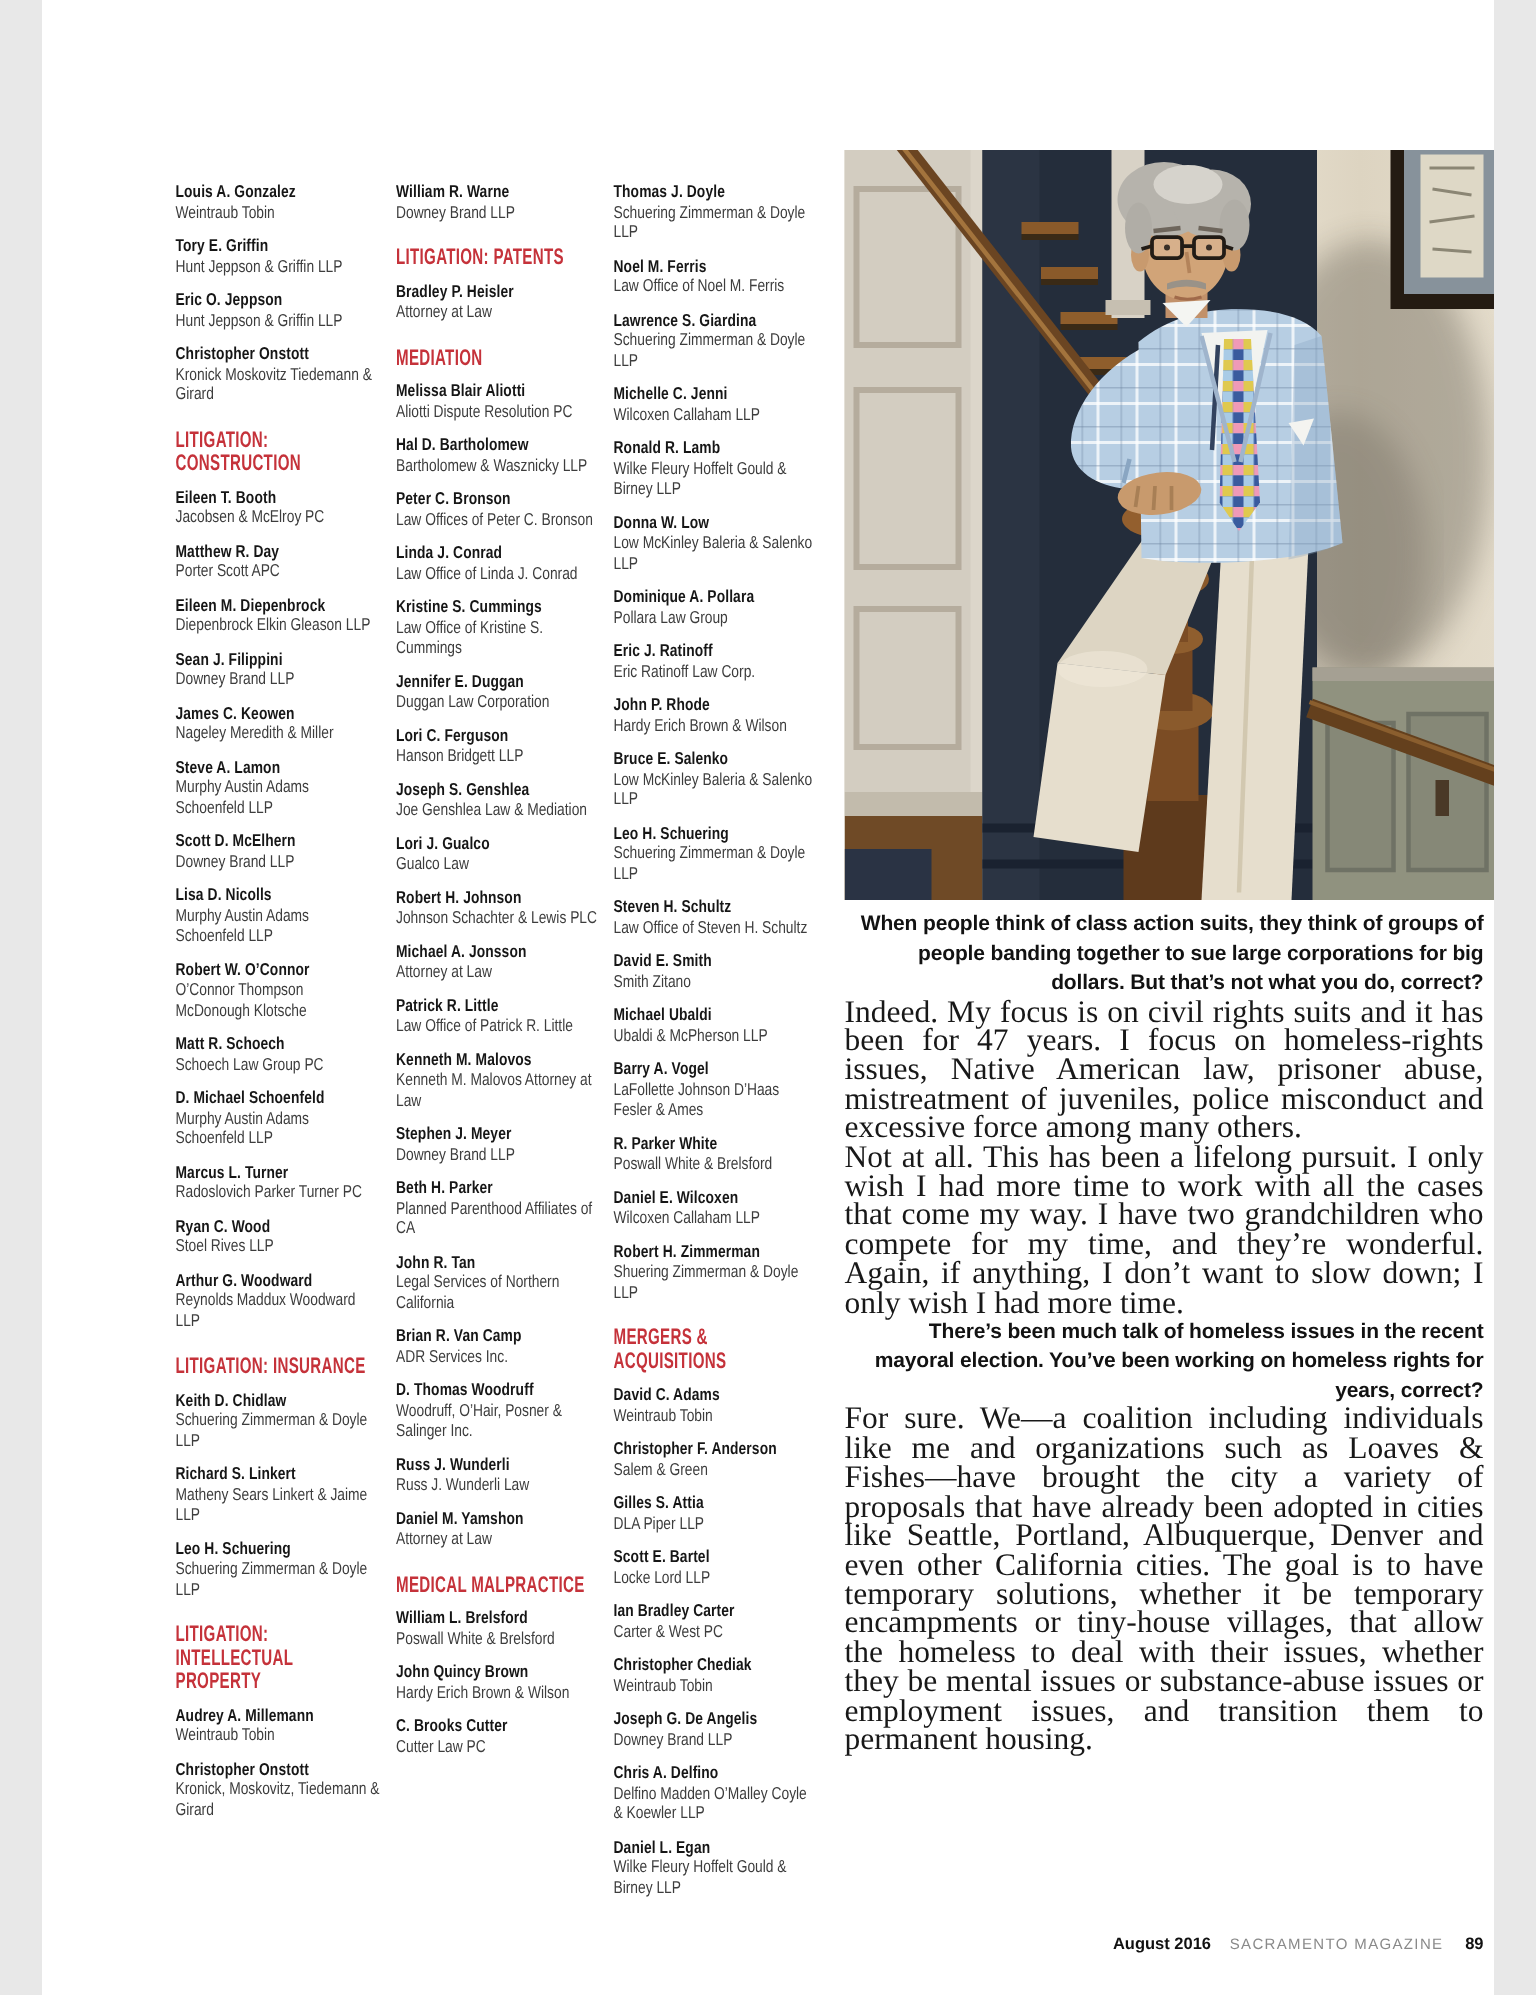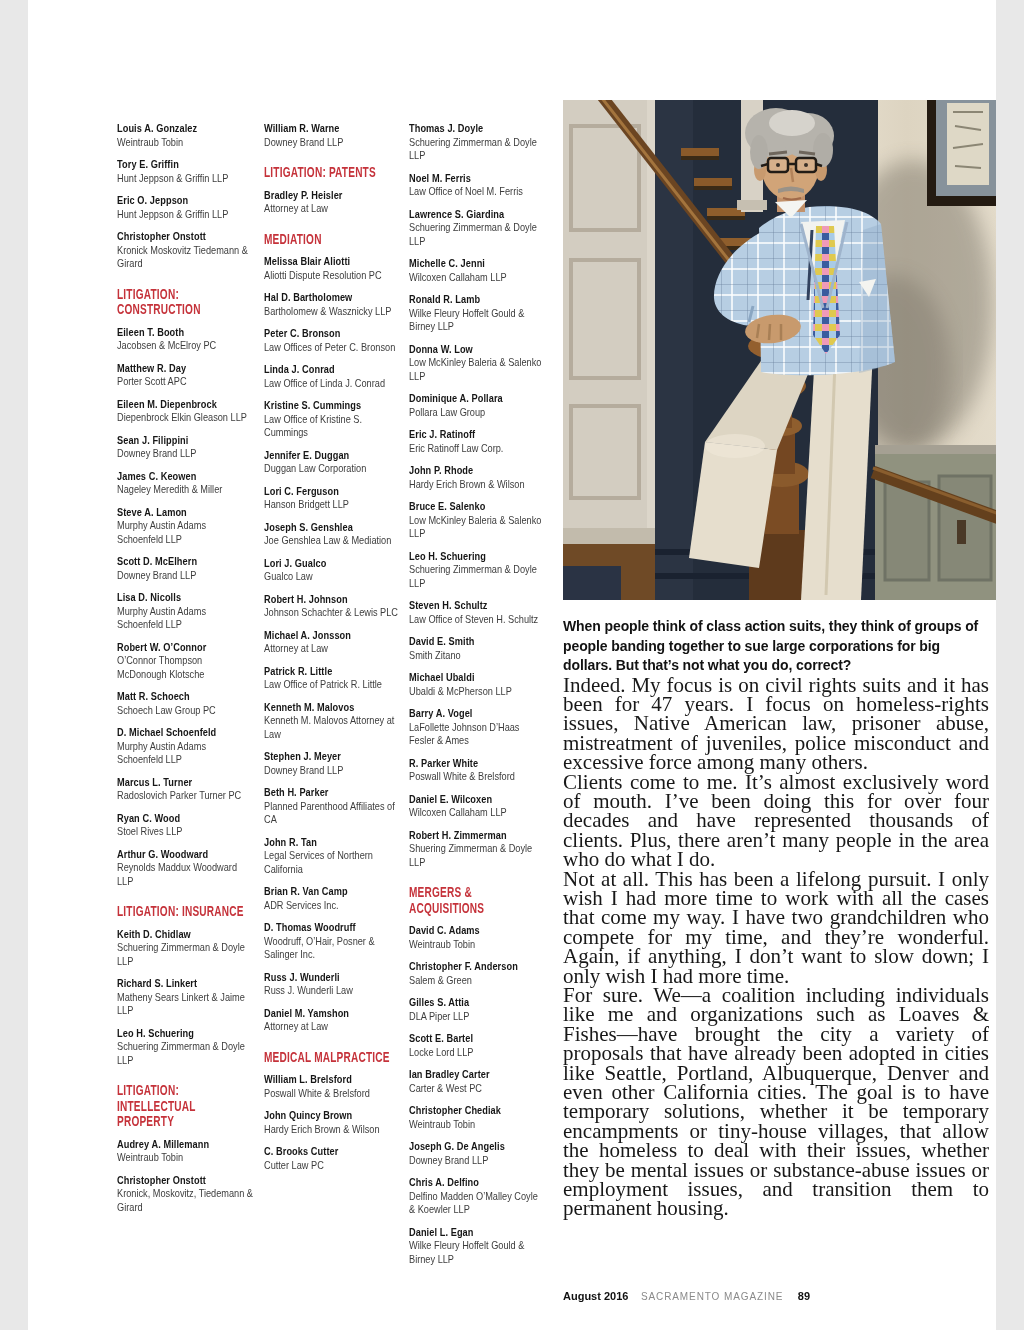--- a/index.html
+++ b/index.html
@@ -32,30 +32,30 @@
   .photo svg { display:block; }
   
   .article { position:absolute; left:535px; top:606px; width:426px; }
   .article-title {
     font-family:"Liberation Serif", serif; font-weight:bold;
     font-size:22px; line-height:27px; color:#101010; letter-spacing:0.2px;
     margin-bottom:8px;
   }
   .q {
     font-weight:bold; font-size:14px; line-height:19.5px; color:#121212;
-    letter-spacing:-0.1px; margin-top:11px;
+    letter-spacing:-0.1px; text-align:right;
   }
   .a {
     font-family:"Liberation Serif", serif; font-size:21px; line-height:19.4px;
     color:#181818; text-align:justify;
   }
   
   .footer {
     position:absolute; top:1286px; left:535px; width:426px;
-    white-space:nowrap;
+    text-align:right; white-space:nowrap;
   }
   .footer-issue { font-weight:bold; font-size:11px; color:#111; }
   .footer-mag { font-size:10px; color:#8a8a8a; letter-spacing:0.9px; margin:0 10px 0 8px; }
   .footer-page { font-weight:bold; font-size:11px; color:#111; }
 </style>
 </head>
 <body>
 
 <div class="page">
 
@@ -521,22 +521,22 @@
         <path d="M 215,89 Q 228,84 241,89 L 241,93 Q 228,89 215,93 Z" fill="#999288"></path>
         <path d="M 220,98 Q 228,101 238,98" stroke="#a06a4a" stroke-width="2" fill="none"></path>
       </g>
     </svg>
   </div>
 
   <div class="article">
     <div>
         <div class="q">When people think of class action suits, they think of groups of people banding together to sue large corporations for big dollars. But that’s not what you do, correct?</div>
         <div class="a">Indeed. My focus is on civil rights suits and it has been for 47 years. I focus on homeless-rights issues, Native American law, prisoner abuse, mistreatment of juveniles, police misconduct and excessive force among many others.</div>
-        <div class="a">Clients come to me. It’s almost exclusively word of mouth. I’ve been doing this for over four decades and have represented thousands of clients. Plus, there aren’t many people in the area who do what I do.</div>
         <div class="a">Not at all. This has been a lifelong pursuit. I only wish I had more time to work with all the cases that come my way. I have two grandchildren who compete for my time, and they’re wonderful. Again, if anything, I don’t want to slow down; I only wish I had more time.</div>
+        <div class="q">There’s been much talk of homeless issues in the recent mayoral election. You’ve been working on homeless rights for years, correct?</div>
         <div class="a">For sure. We—a coalition including individuals like me and organizations such as Loaves &amp; Fishes—have brought the city a variety of proposals that have already been adopted in cities like Seattle, Portland, Albuquerque, Denver and even other California cities. The goal is to have temporary solutions, whether it be temporary encampments or tiny-house villages, that allow the homeless to deal with their issues, whether they be mental issues or substance-abuse issues or employment issues, and transition them to permanent housing.</div>
       </div>
   </div>
 
   <div class="footer">
     <span class="footer-issue">August 2016</span>
     <span class="footer-mag">SACRAMENTO MAGAZINE</span>
     <span class="footer-page">89</span>
   </div>
 

